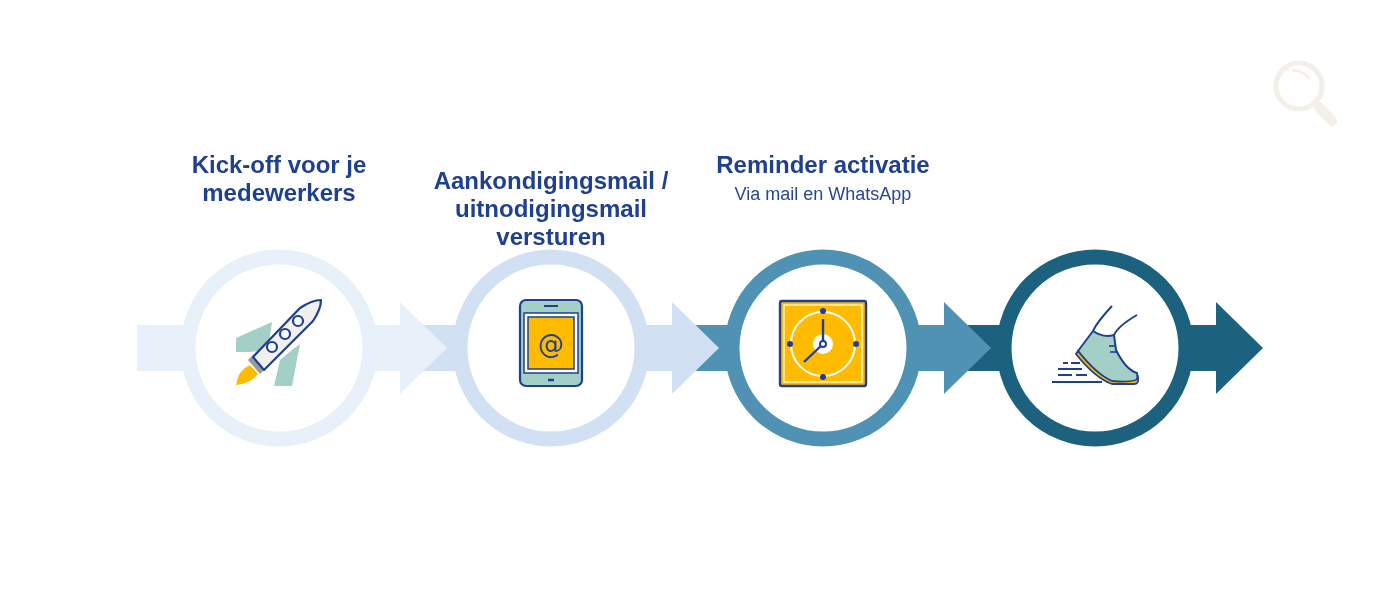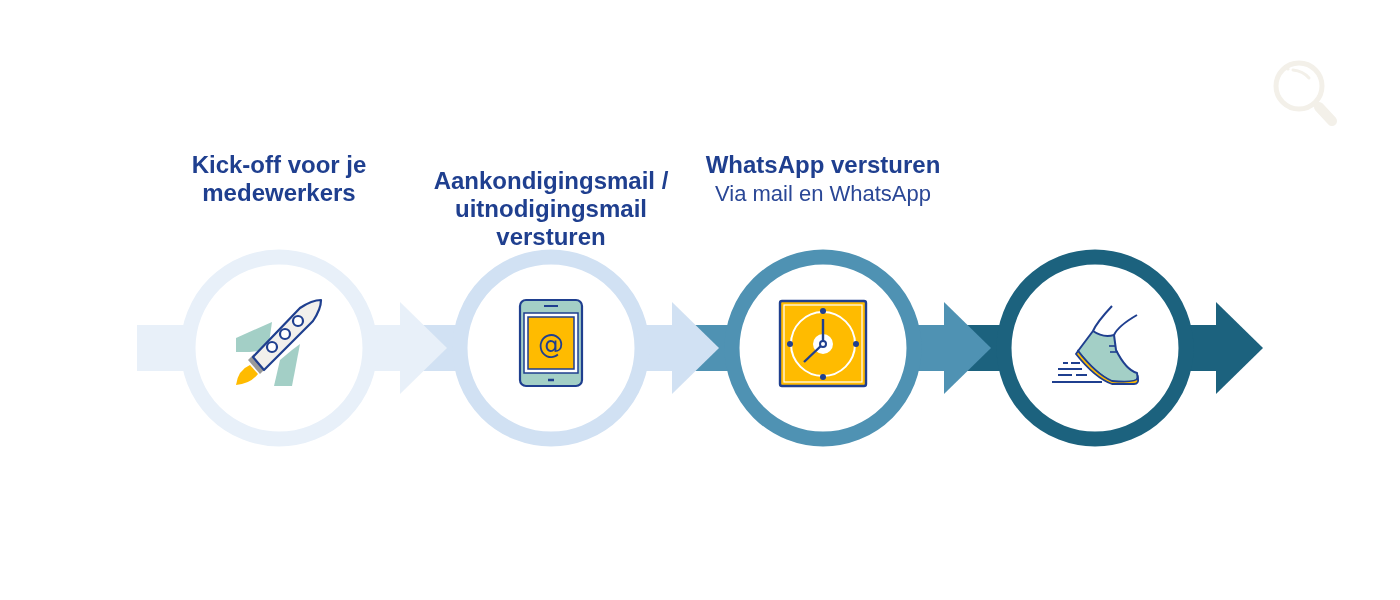--- a/index.html
+++ b/index.html
@@ -5,35 +5,35 @@
     html, body { margin: 0; padding: 0; }
     body {
       width: 1400px; height: 600px; background: #ffffff; position: relative; overflow: hidden;
       font-family: "Liberation Sans", "DejaVu Sans", sans-serif;
     }
     .canvas { position: absolute; left: 0; top: 0; width: 1400px; height: 600px; }
     .step-text {
       position: absolute; width: 260px; text-align: center; color: #1f3f8f;
     }
     .step-title { font-weight: bold; font-size: 24px; line-height: 28px; }
-    .step-sub { font-size: 22px; line-height: 24px; margin-top: 3px; color: #2a4796; }
+    .step-sub { font-size: 18px; line-height: 24px; margin-top: 3px; color: #2a4796; }
   </style>
 </head>
 <body>
 
 <div class="canvas">
 
   <div class="step-text" style="left:149px; top:151px;">
     <div class="step-title" style="width:180px;margin:0 auto;">Kick-off voor je medewerkers</div>
   </div>
   <div class="step-text" style="left:421px; top:151px;">
     <div class="step-title" style="width:250px;margin:16px auto;">Aankondigingsmail / uitnodigingsmail versturen</div>
   </div>
   <div class="step-text" style="left:693px; top:151px;">
-    <div class="step-title">WhatsApp versturen</div>
+    <div class="step-title">Reminder activatie</div>
     <div class="step-sub">Via mail en WhatsApp</div>
   </div>
 
   <svg class="canvas" width="1400" height="600" viewBox="0 0 1400 600">
 
     <g>
       <rect x="960" y="325" width="260" height="46" fill="#1c627e"></rect>
       <polygon points="1216,302 1263,348 1216,394" fill="#1c627e"></polygon>
     </g>
     <g>

